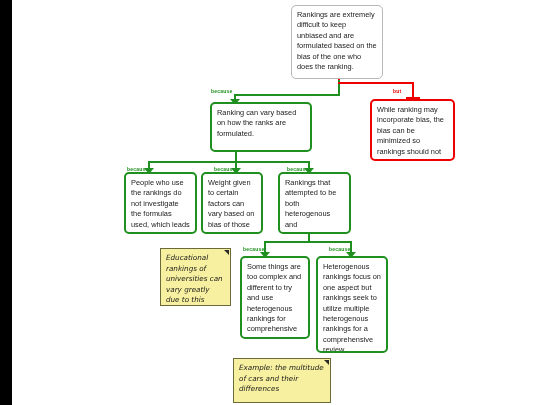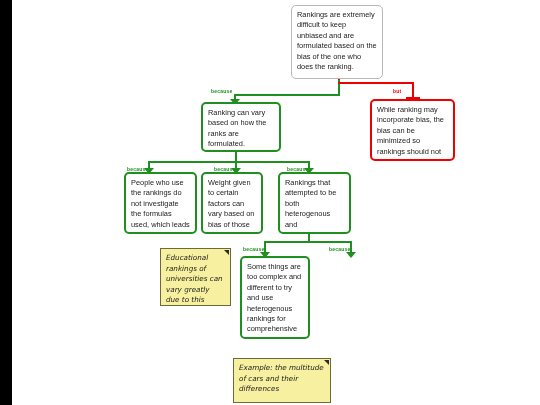--- a/index.html
+++ b/index.html
@@ -135,32 +135,33 @@
   <div class="edge-label" style="left:202px; top:166px;">because</div>
 
   <div class="edge-label" style="left:275px; top:166px;">because</div>
 
   <div class="edge-label" style="left:231px; top:246px;">because</div>
 
   <div class="edge-label" style="left:317px; top:246px;">because</div>
 
   <div class="node plain" style="left:279px; top:5px; width:92px; height:74px;">Rankings are extremely difficult to keep unbiased and are formulated based on the bias of the one who does the ranking.</div>
 
-  <div class="node green" style="left:189px; top:102px; width:80px; height:50px;">Ranking can vary based on how the ranks are formulated.</div>
+  <div class="node green" style="left:198px; top:102px; width:102px; height:50px;">Ranking can vary based on how the ranks are formulated.</div>
 
   <div class="node red" style="left:358px; top:99px; width:85px; height:62px;">While ranking may incorporate bias, the bias can be minimized so rankings should not be totally ignored.</div>
 
   <div class="node green" style="left:112px; top:172px; width:73px; height:62px;">People who use the rankings do not investigate the formulas used, which leads to blind acceptance.</div>
 
   <div class="node green" style="left:189px; top:172px; width:62px; height:62px;">Weight given to certain factors can vary based on bias of those doing the ranking.</div>
 
   <div class="node green" style="left:266px; top:172px; width:73px; height:62px;">Rankings that attempted to be both heterogenous and comprehensive fail to work properly.</div>
 
   <div class="node green" style="left:228px; top:256px; width:70px; height:83px;">Some things are too complex and different to try and use heterogenous rankings for comprehensive rankings.</div>
 
+  <div class="node green" style="left:304px; top:256px; width:72px; height:97px;">Heterogenous rankings focus on one aspect but rankings seek to utilize multiple heterogenous rankings for a comprehensive review.</div>
 
   <div class="note" style="left:148px; top:248px; width:71px; height:58px;">
     <span class="fold"></span>
     <span>Educational rankings of universities can vary greatly due to this reason.</span>
   </div>
 
   <div class="note" style="left:221px; top:358px; width:98px; height:45px;">
     <span class="fold"></span>
     <span>Example: the multitude of cars and their differences</span>
   </div>

